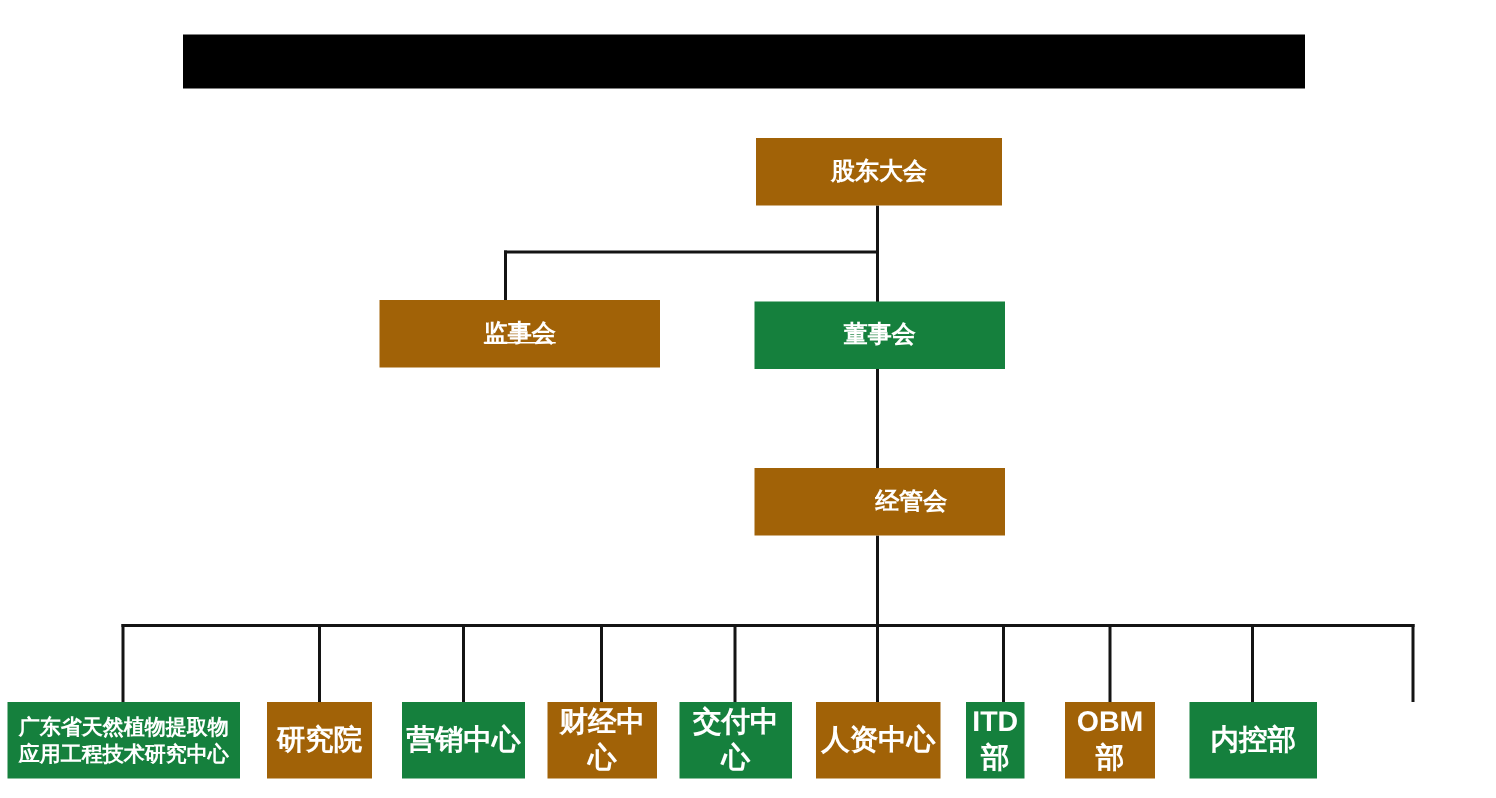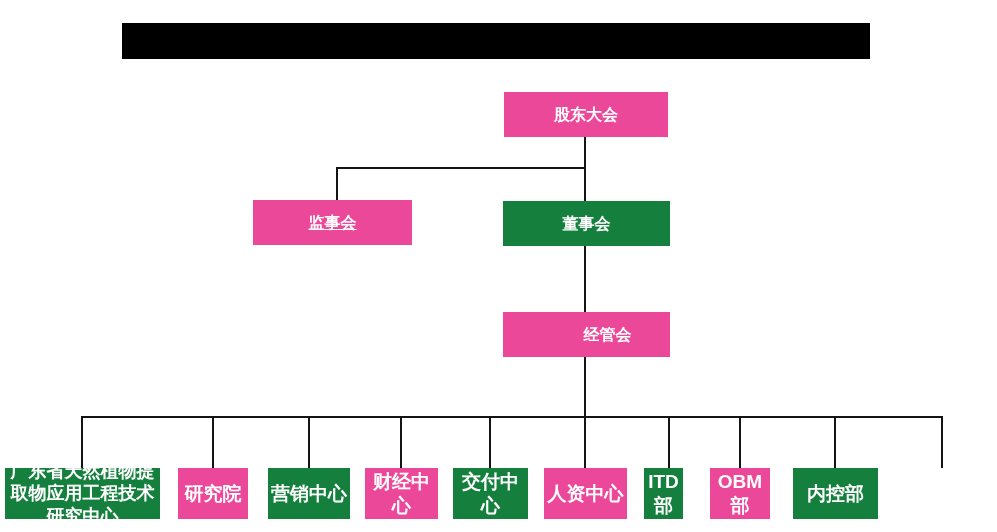--- a/index.html
+++ b/index.html
@@ -32,30 +32,30 @@
     position: absolute;
     display: flex;
     align-items: center;
     justify-content: center;
     color: #ffffff;
     font-weight: bold;
     font-size: 16px;
     text-align: center;
     line-height: 1.25;
   }
-  .node.dark  { background: #ec4899; }
+  .node.dark  { background: #a16207; }
   .node.light { background: #15803d; }
 
   .n-shareholders { left: 504px; top:  92px; width: 164px; height: 45px; }
-  .n-supervisory  { left: 253px; top: 200px; width: 159px; height: 45px; text-decoration: underline; }
+  .n-supervisory  { left: 253px; top: 200px; width: 187px; height: 45px; text-decoration: underline; }
   .n-board        { left: 503px; top: 201px; width: 167px; height: 45px; }
   .n-management   { left: 503px; top: 312px; width: 167px; height: 45px; padding-left: 42px; }
 
   .dept { top: 468px; height: 51px; font-size: 19px; }
-  .d1  { left:   5px; width: 155px; font-size: 18px; padding: 0 3px; }
+  .d1  { left:   5px; width: 155px; font-size: 14px; padding: 0 3px; }
   .d2  { left: 178px; width:  70px; }
   .d3  { left: 268px; width:  82px; }
   .d4  { left: 365px; width:  73px; }
   .d5  { left: 453px; width:  75px; }
   .d6  { left: 544px; width:  83px; }
   .d7  { left: 644px; width:  39px; }
   .d8  { left: 710px; width:  60px; }
   .d9  { left: 793px; width:  85px; }
   .d10 { left: 895px; width:  95px; }
 </style>

